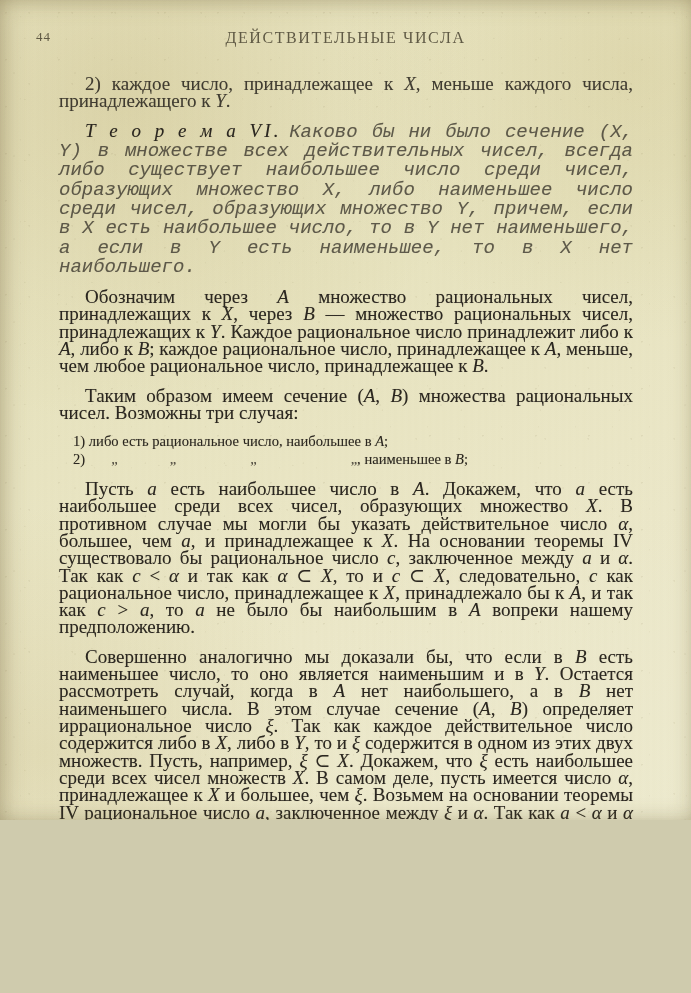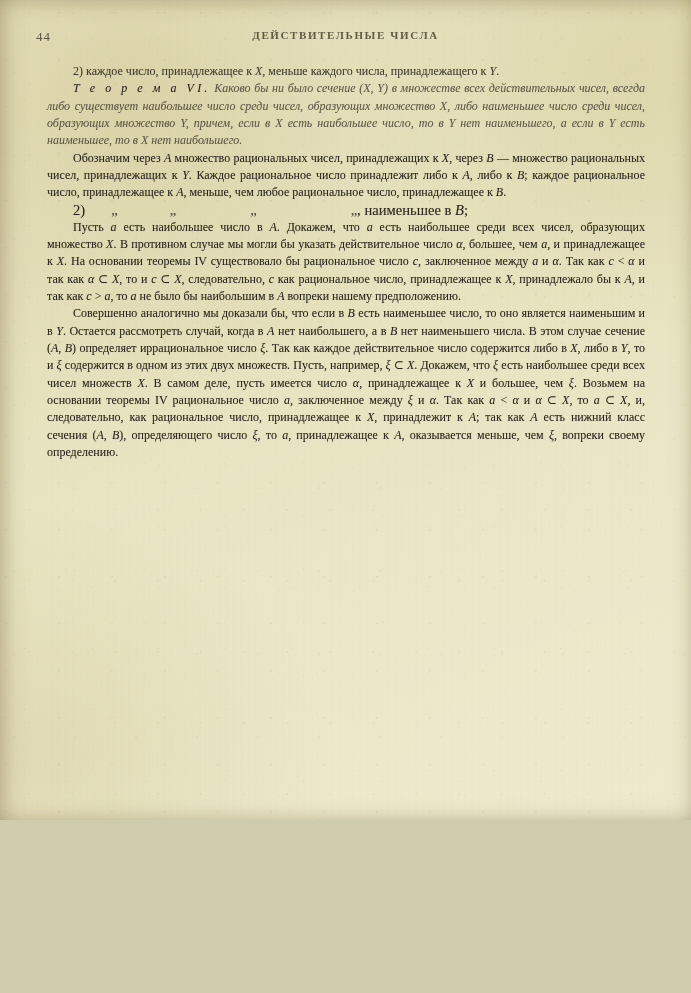--- a/index.html
+++ b/index.html
@@ -82,48 +82,47 @@
     position: absolute;
     left: 0;
     top: 0;
     font-size: 13px;
     letter-spacing: 1px;
   }
   .runtitle {
     position: absolute;
     left: 0; right: 0; top: 0;
     text-align: center;
-    font-size: 11px;
+    font-size: 16px;
     letter-spacing: 1.6px;
     text-transform: uppercase;
-    font-weight: bold;
   }
 
   
   #textblock {
     position: absolute;
     left: 47px;
     top: 63px;
     width: 598px;
   }
 
   p.para {
-    margin: 0;
-    font-size: 12px;
+    margin: 12px;
+    font-size: 19px;
     line-height: 17.32px;
     text-align: justify;
     text-justify: inter-word;
     text-indent: 26px;
     color: #2a2620;
     text-shadow: 0 0 .7px rgba(60,52,30,.30);
     -webkit-font-smoothing: none;
   }
 
   
-  .thm-body { font-style: italic; }
+  .thm-body { font-style: italic; font-family: Liberation Mono, monospace; }
 
   
   .spaced { letter-spacing: 3.2px; font-style: italic; }
 
   
   i.v { font-style: italic; }
 
   
   ul.cases {
     margin: 0;
@@ -171,22 +170,24 @@
     <p class="para fade-c">2) каждое число, принадлежащее к <i class="v">X</i>, меньше каждого числа, принадлежащего к <i class="v">Y</i>.</p>
 
 
     <p class="para">
       <span class="spaced">Т е о р е м а  VI.</span>
       <span class="thm-body fade-a">Каково бы ни было сечение (<i class="v">X</i>, <i class="v">Y</i>) в множестве всех действительных чисел, всегда либо существует наибольшее число среди чисел, образующих множество <i class="v">X</i>, либо наименьшее число среди чисел, образующих множество <i class="v">Y</i>, причем, если в <i class="v">X</i> есть наибольшее число, то в <i class="v">Y</i> нет наименьшего, а если в <i class="v">Y</i> есть наименьшее, то в <i class="v">X</i> нет наибольшего.</span>
     </p>
 
     <p class="para">Обозначим через <i class="v">A</i> множество рациональных чисел, принадлежащих к <i class="v">X</i>, через <i class="v">B</i> — множество рациональных чисел, принадлежащих к <i class="v">Y</i>. Каждое рациональное число принадлежит либо к <i class="v">A</i>, либо к <i class="v">B</i>; каждое рациональное число, принадлежащее к <i class="v">A</i>, меньше, чем любое рациональное число, принадлежащее к <i class="v">B</i>.</p>
 
+    <p class="para">Таким образом имеем сечение (<i class="v">A</i>, <i class="v">B</i>) множества рациональных чисел. Возможны три случая:</p>
 
     <ul class="cases">
+      <li>1) либо есть рациональное число, наибольшее в <i class="v">A</i>;</li>
       <li class="ditto-line">
         <span>2)</span><span class="ditto d1">„</span><span class="ditto d2">„</span><span class="ditto d3">„</span><span class="ditto d4">„</span><span>, наименьшее в <i class="v">B</i>;</span>
       </li>
     </ul>
 
     <p class="para">Пусть <i class="v">a</i> есть наибольшее число в <i class="v">A</i>. Докажем, что <i class="v">a</i> есть наибольшее среди всех чисел, образующих множество <i class="v">X</i>. В противном случае мы могли бы указать действительное число <i class="v">α</i>, большее, чем <i class="v">a</i>, и принадлежащее к <i class="v">X</i>. На основании теоремы IV существовало бы рациональное число <i class="v">c</i>, заключенное между <i class="v">a</i> и <i class="v">α</i>. Так как <i class="v">c</i> &lt; <i class="v">α</i> и так как <i class="v">α</i> ⊂ <i class="v">X</i>, то и <i class="v">c</i> ⊂ <i class="v">X</i>, следовательно, <i class="v">c</i> как рациональное число, принадлежащее к <i class="v">X</i>, принадлежало бы к <i class="v">A</i>, и так как <i class="v">c</i> &gt; <i class="v">a</i>, то <i class="v">a</i> не было бы наибольшим в <i class="v">A</i> вопреки нашему предположению.</p>
 
     <p class="para">Совершенно аналогично мы доказали бы, что если в <i class="v">B</i> есть наименьшее число, то оно является наименьшим и в <i class="v">Y</i>. Остается рассмотреть случай, когда в <i class="v">A</i> нет наибольшего, а в <i class="v">B</i> нет наименьшего числа. В этом случае сечение (<i class="v">A</i>, <i class="v">B</i>) определяет иррациональное число <i class="v">ξ</i>. Так как каждое действительное число содержится либо в <i class="v">X</i>, либо в <i class="v">Y</i>, то и <i class="v">ξ</i> содержится в одном из этих двух множеств. Пусть, например, <i class="v">ξ</i> ⊂ <i class="v">X</i>. Докажем, что <i class="v">ξ</i> есть наибольшее среди всех чисел множеств <i class="v">X</i>. В самом деле, пусть имеется число <i class="v">α</i>, принадлежащее к <i class="v">X</i> и большее, чем <i class="v">ξ</i>. Возьмем на основании теоремы IV рациональное число <i class="v">a</i>, заключенное между <i class="v">ξ</i> и <i class="v">α</i>. Так как <i class="v">a</i> &lt; <i class="v">α</i> и <i class="v">α</i> ⊂ <i class="v">X</i>, то <i class="v">a</i> ⊂ <i class="v">X</i>, и, следовательно, как рациональное число, принадлежащее к <i class="v">X</i>, принадлежит к <i class="v">A</i>; так как <i class="v">A</i> есть нижний класс сечения (<i class="v">A</i>, <i class="v">B</i>), определяющего число <i class="v">ξ</i>, то <i class="v">a</i>, принадлежащее к <i class="v">A</i>, оказывается меньше, чем <i class="v">ξ</i>, вопреки своему определению.</p>
 
 

